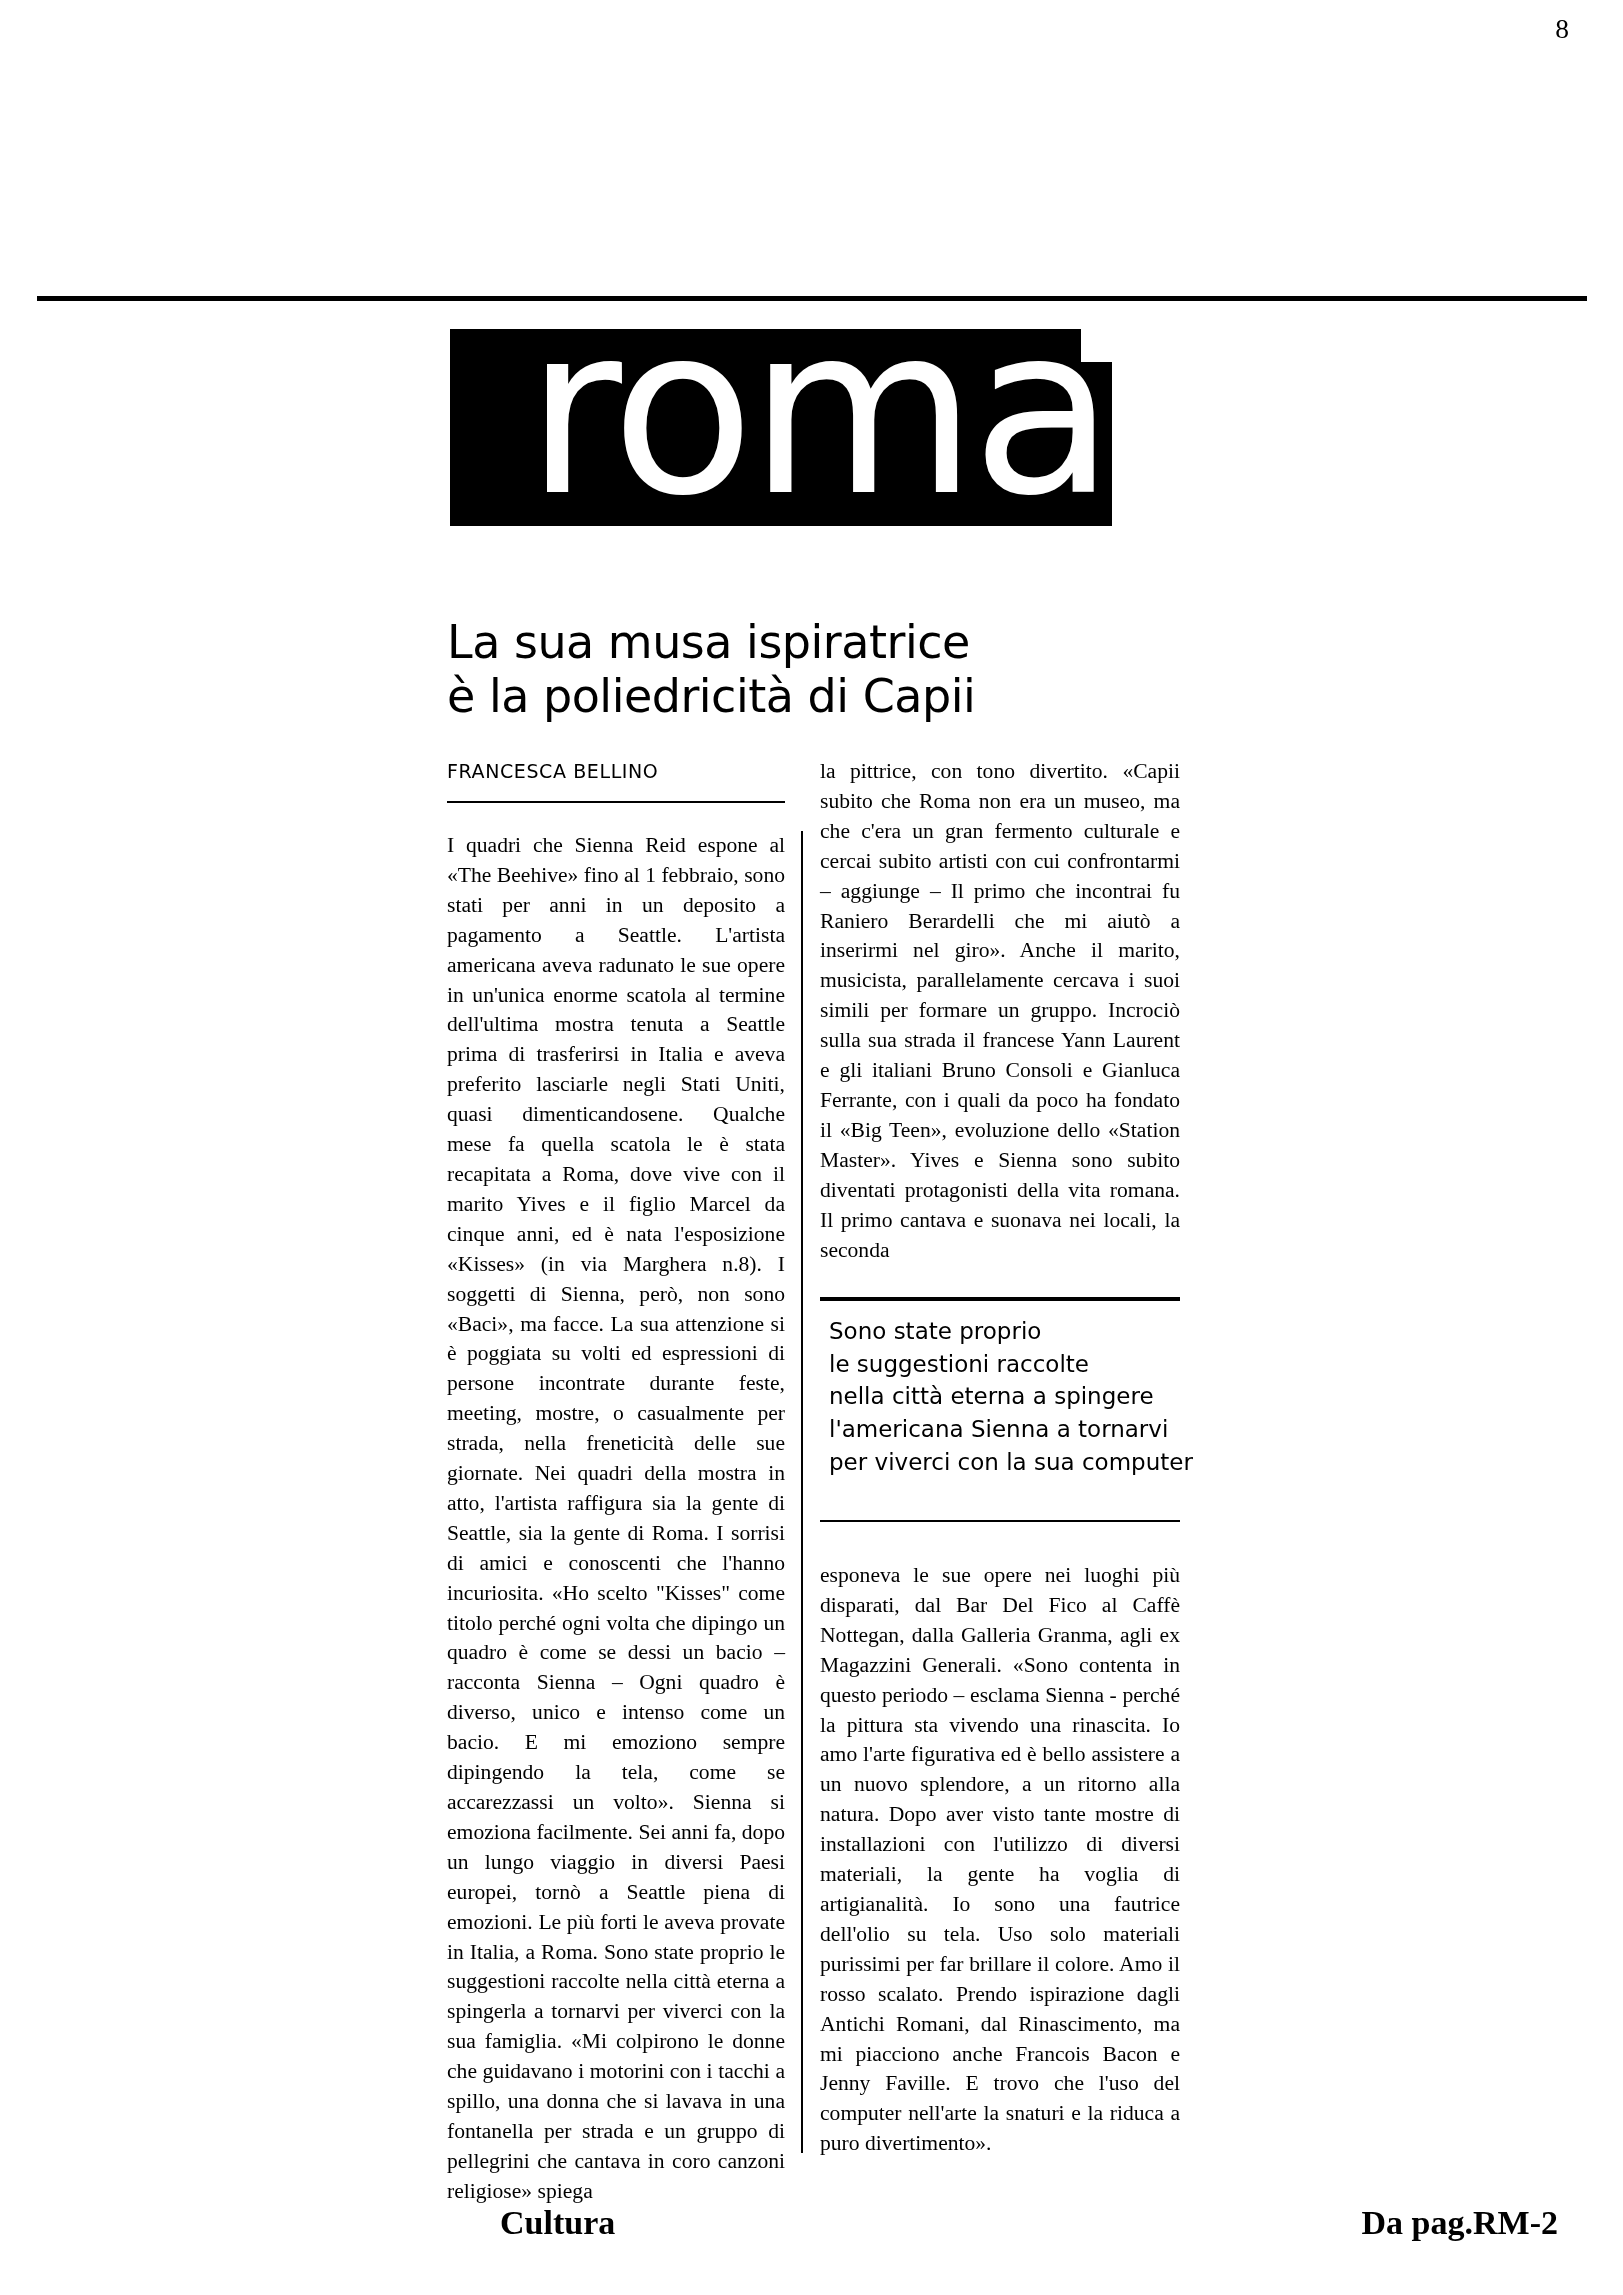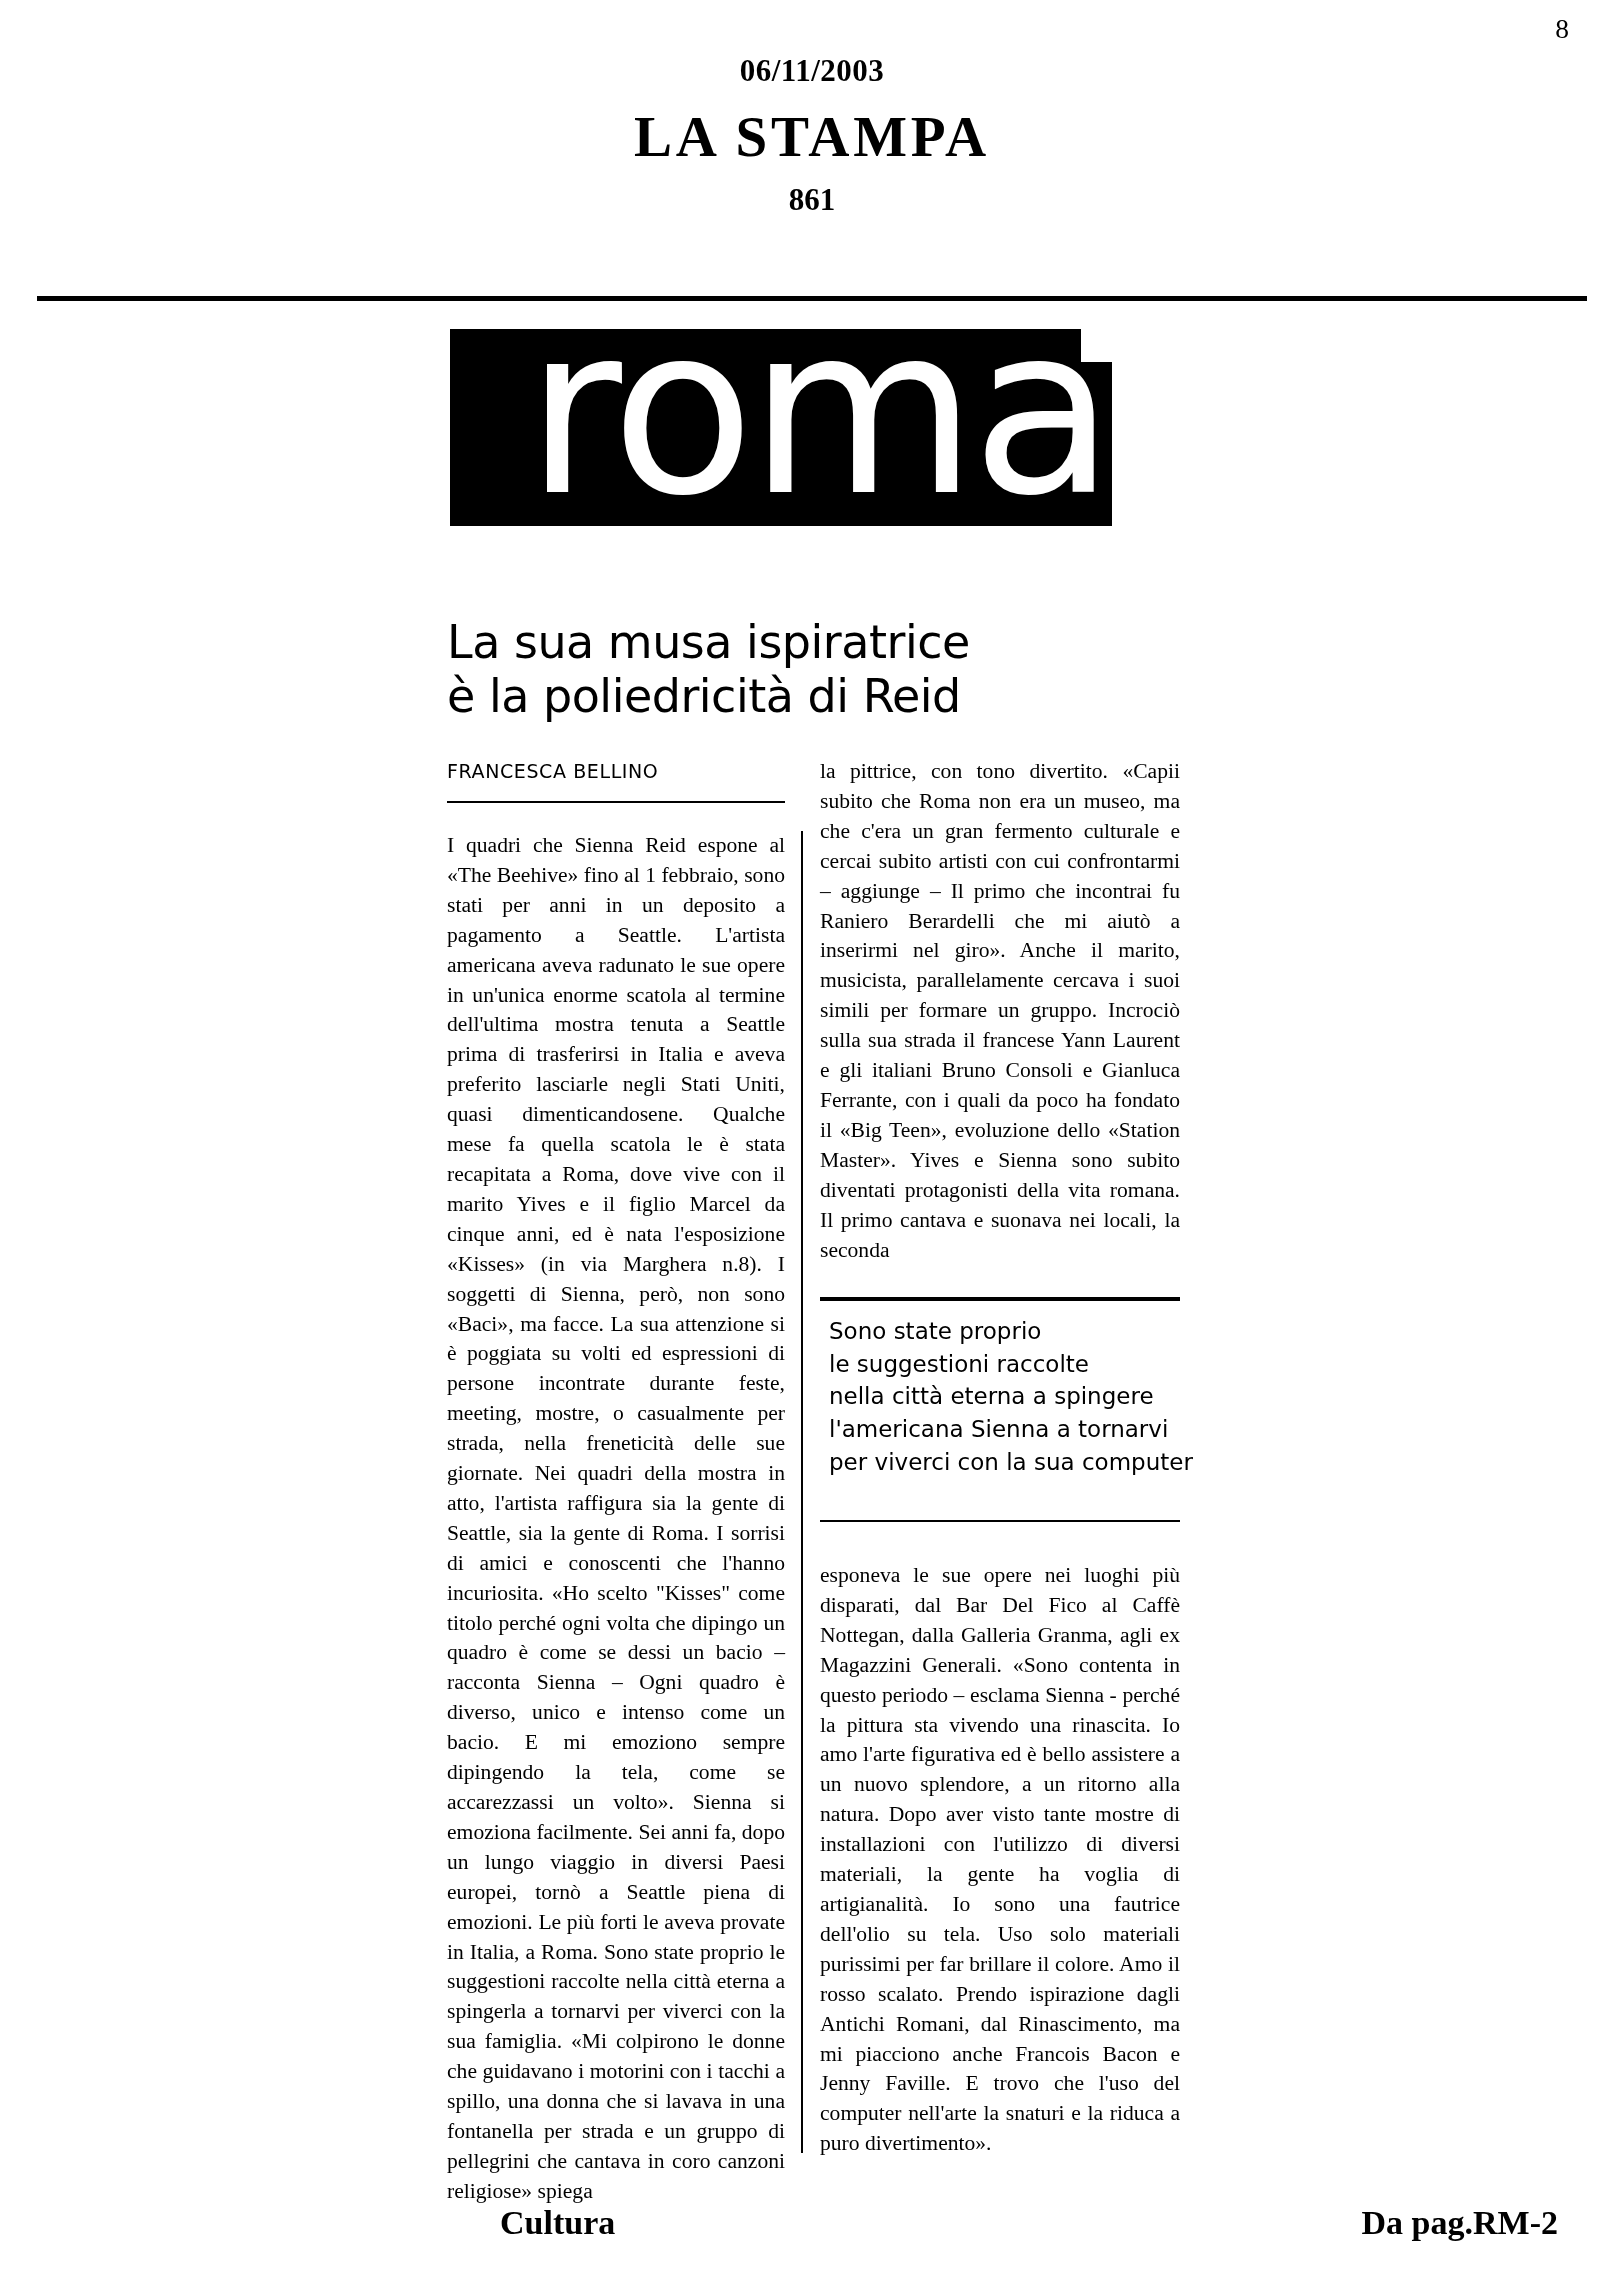--- a/index.html
+++ b/index.html
@@ -216,36 +216,31 @@
     text-align: center;
   }
 </style>
 </head>
 <body>
 
 <div class="page">
 
   <div class="page-number">8</div>
 
-  <div class="masthead">
-    <div class="date">06/11/2003</div>
-    <div class="paper-name">LA STAMPA</div>
-    <div class="issue">861</div>
-  </div>
 
   <div class="top-rule"></div>
 
   <div class="roma-logo">
     <div class="roma-text">roma</div>
     <div class="notch"></div>
   </div>
 
   <div class="headline">
     <div>La sua musa ispiratrice</div>
-    <div>è la poliedricità di Reid</div>
+    <div>è la poliedricità di Capii</div>
   </div>
 
   <div class="byline">FRANCESCA BELLINO</div>
   <div class="byline-rule"></div>
 
   <div class="col-divider"></div>
 
   <div class="col col-left">
     <p>I quadri che Sienna Reid espone al «The Beehive» fino al 1 febbraio, sono stati per anni in un deposito a pagamento a Seattle. L'artista americana aveva radunato le sue opere in un'unica enorme scatola al termine dell'ultima mostra tenuta a Seattle prima di trasferirsi in Italia e aveva preferito lasciarle negli Stati Uniti, quasi dimenticandosene. Qualche mese fa quella scatola le è stata recapitata a Roma, dove vive con il marito Yives e il figlio Marcel da cinque anni, ed è nata l'esposizione «Kisses» (in via Marghera n.8). I soggetti di Sienna, però, non sono «Baci», ma facce. La sua attenzione si è poggiata su volti ed espressioni di persone incontrate durante feste, meeting, mostre, o casualmente per strada, nella freneticità delle sue giornate. Nei quadri della mostra in atto, l'artista raffigura sia la gente di Seattle, sia la gente di Roma. I sorrisi di amici e conoscenti che l'hanno incuriosita. «Ho scelto "Kisses" come titolo perché ogni volta che dipingo un quadro è come se dessi un bacio – racconta Sienna – Ogni quadro è diverso, unico e intenso come un bacio. E mi emoziono sempre dipingendo la tela, come se accarezzassi un volto». Sienna si emoziona facilmente. Sei anni fa, dopo un lungo viaggio in diversi Paesi europei, tornò a Seattle piena di emozioni. Le più forti le aveva provate in Italia, a Roma. Sono state proprio le suggestioni raccolte nella città eterna a spingerla a tornarvi per viverci con la sua famiglia. «Mi colpirono le donne che guidavano i motorini con i tacchi a spillo, una donna che si lavava in una fontanella per strada e un gruppo di pellegrini che cantava in coro canzoni religiose» spiega</p>
   </div>

